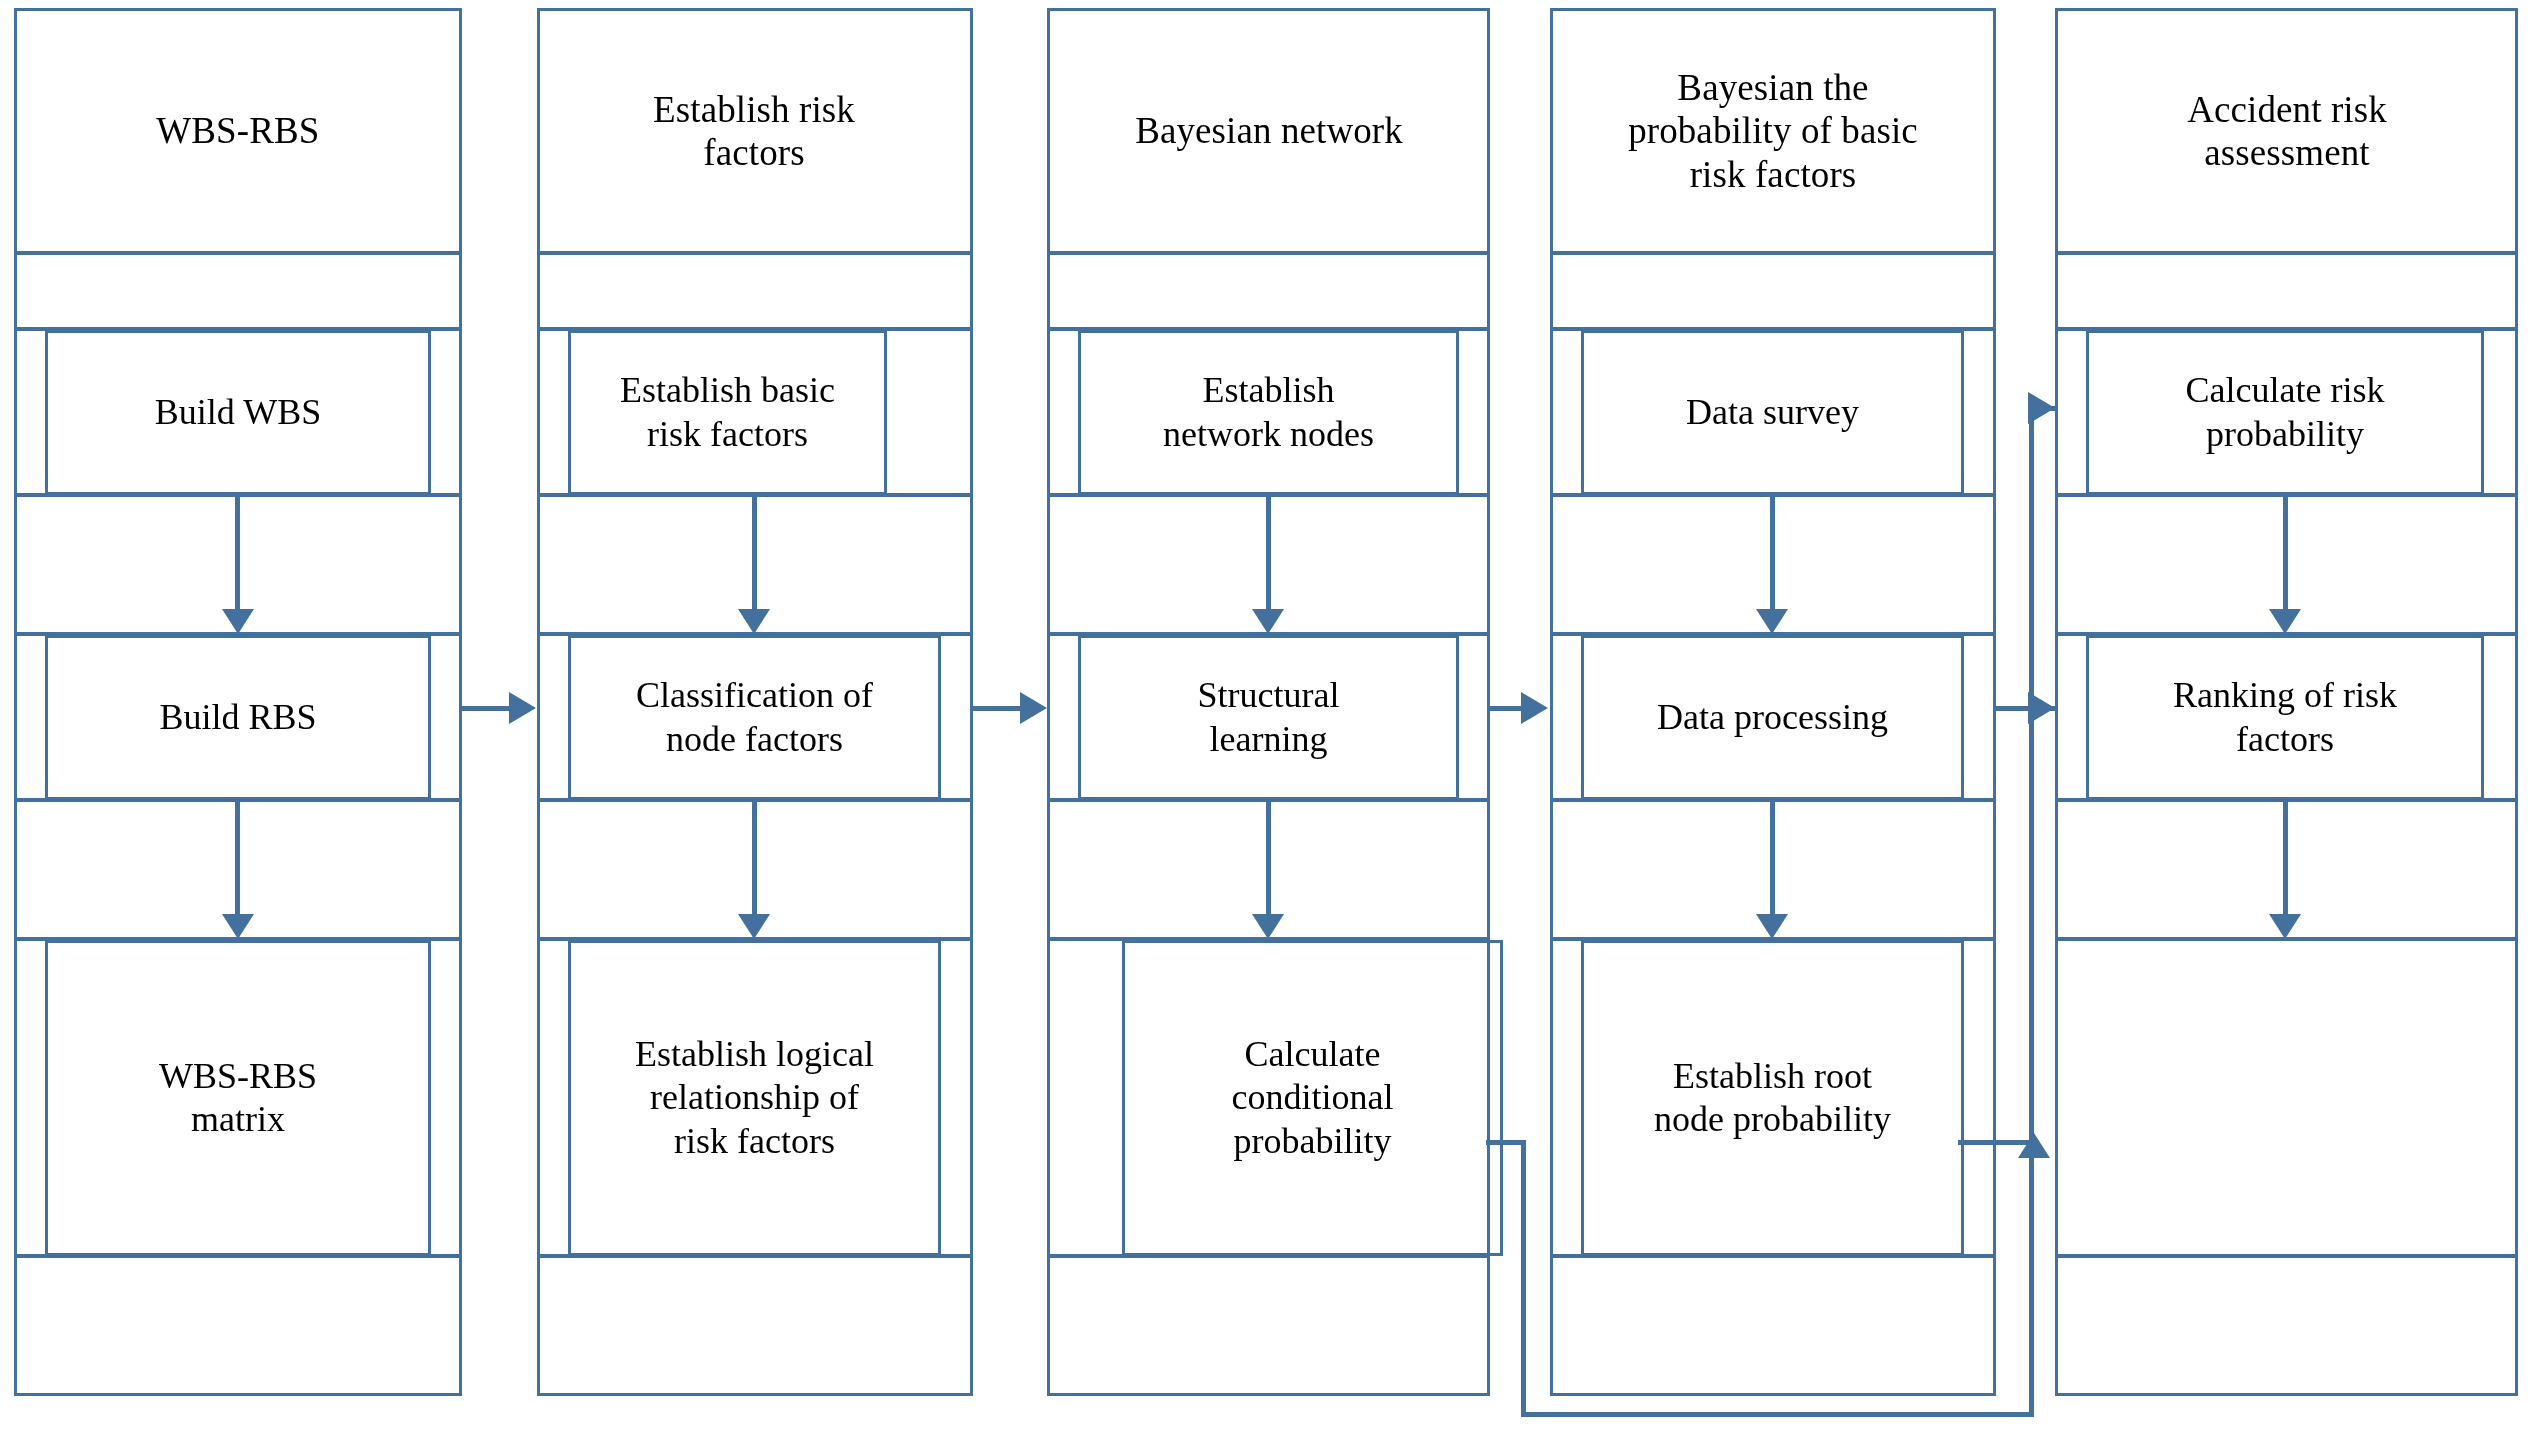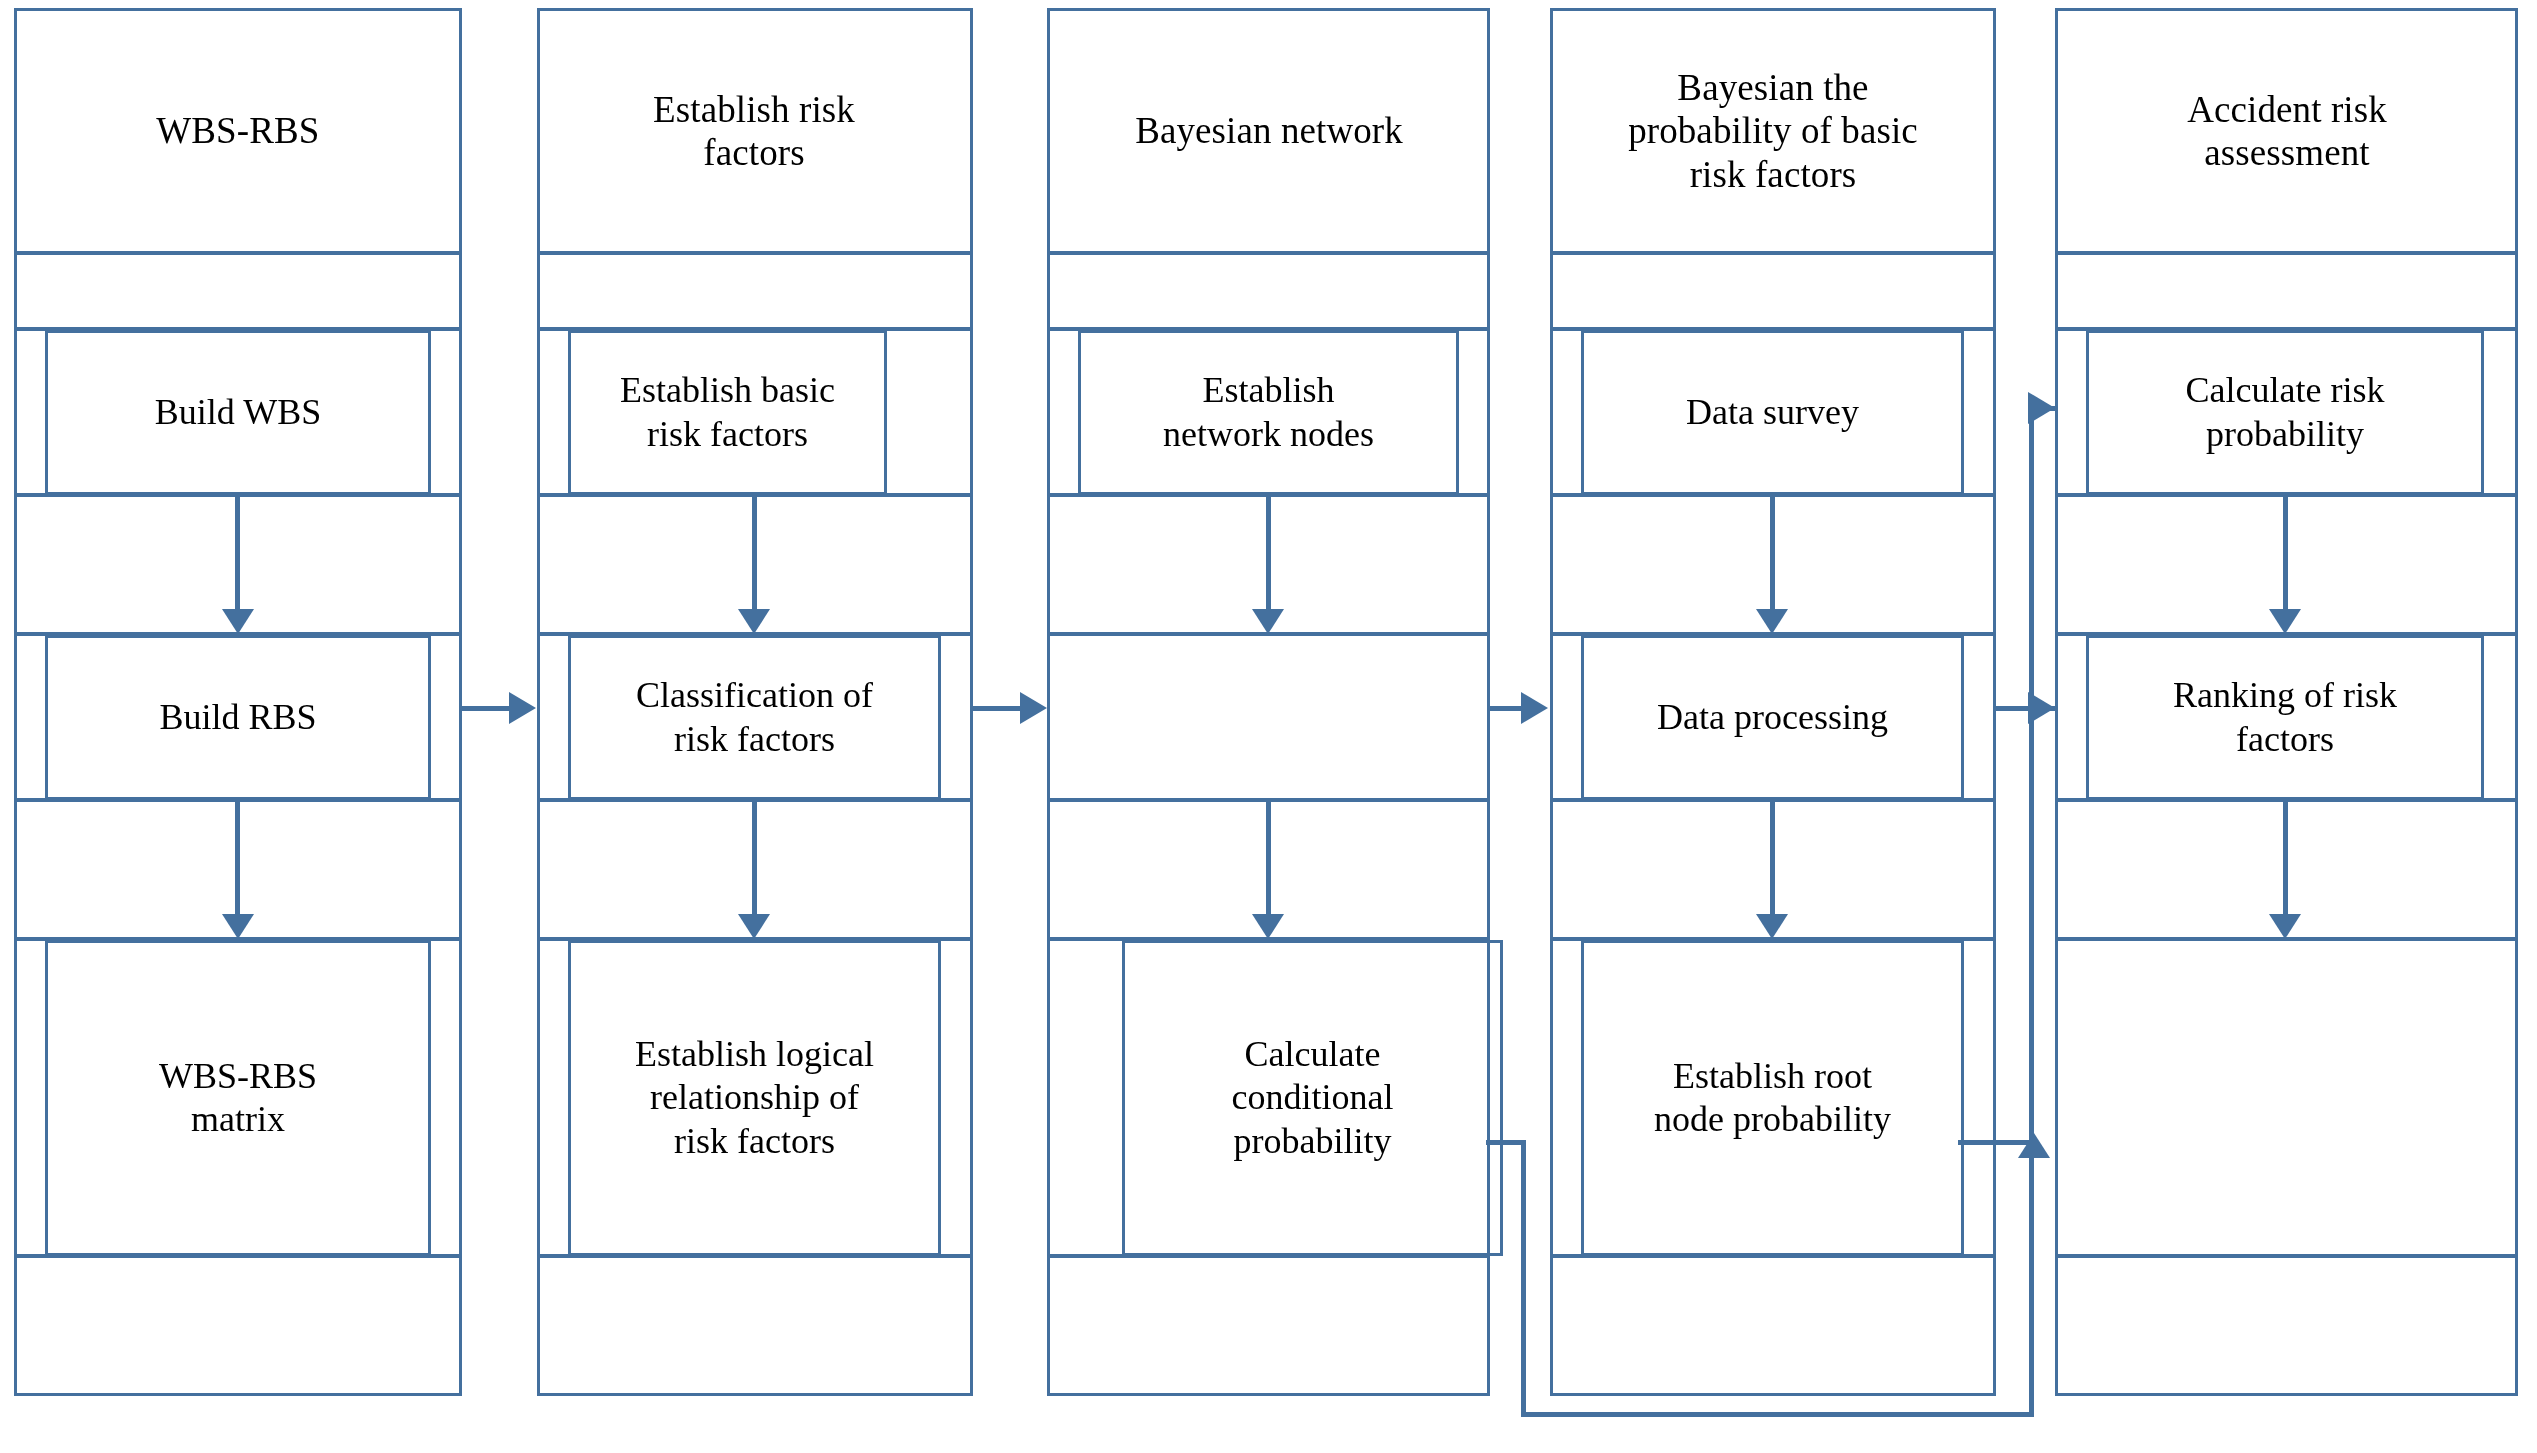--- a/index.html
+++ b/index.html
@@ -135,21 +135,21 @@
 
   <div class="inner-box" style="left:568px; top:330px; width:319px; height:165px; white-space:pre-line;">Establish basic
 risk factors</div>
   <div class="hline" style="left:537px; top:493px; width:436px;"></div>
 
   <div class="arrow-v" style="left:752px; top:495px; height:124px;"></div>
   <div class="arrow-v-head" style="left:738px; top:609px;"></div>
 
   <div class="hline" style="left:537px; top:632px; width:436px;"></div>
   <div class="inner-box" style="left:568px; top:635px; width:373px; height:165px; white-space:pre-line;">Classification of
-risk factors</div>
+node factors</div>
   <div class="hline" style="left:537px; top:798px; width:436px;"></div>
 
   <div class="arrow-v" style="left:752px; top:800px; height:124px;"></div>
   <div class="arrow-v-head" style="left:738px; top:914px;"></div>
 
   <div class="hline" style="left:537px; top:937px; width:436px;"></div>
   <div class="inner-box" style="left:568px; top:940px; width:373px; height:316px; white-space:pre-line;">Establish logical
 relationship of
 risk factors</div>
   <div class="hline" style="left:537px; top:1254px; width:436px;"></div>
@@ -161,20 +161,22 @@
   <div class="hline" style="left:1047px; top:327px; width:443px;"></div>
 
   <div class="inner-box" style="left:1078px; top:330px; width:381px; height:165px; white-space:pre-line;">Establish
 network nodes</div>
   <div class="hline" style="left:1047px; top:493px; width:443px;"></div>
 
   <div class="arrow-v" style="left:1266px; top:495px; height:124px;"></div>
   <div class="arrow-v-head" style="left:1252px; top:609px;"></div>
 
   <div class="hline" style="left:1047px; top:632px; width:443px;"></div>
+  <div class="inner-box" style="left:1078px; top:635px; width:381px; height:165px; white-space:pre-line;">Structural
+learning</div>
   <div class="hline" style="left:1047px; top:798px; width:443px;"></div>
 
   <div class="arrow-v" style="left:1266px; top:800px; height:124px;"></div>
   <div class="arrow-v-head" style="left:1252px; top:914px;"></div>
 
   <div class="hline" style="left:1047px; top:937px; width:443px;"></div>
   <div class="inner-box" style="left:1078px; top:940px; width:381px; height:316px; white-space:pre-line;margin-left:44px;">Calculate
 conditional
 probability</div>
   <div class="hline" style="left:1047px; top:1254px; width:443px;"></div>

